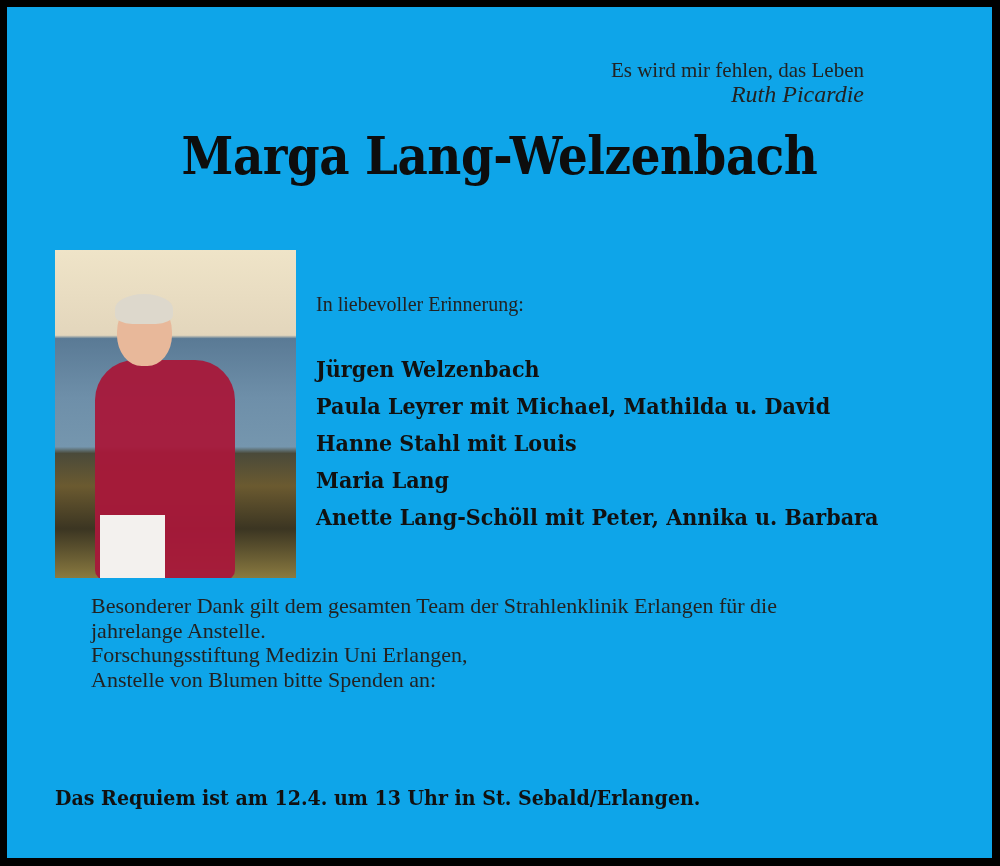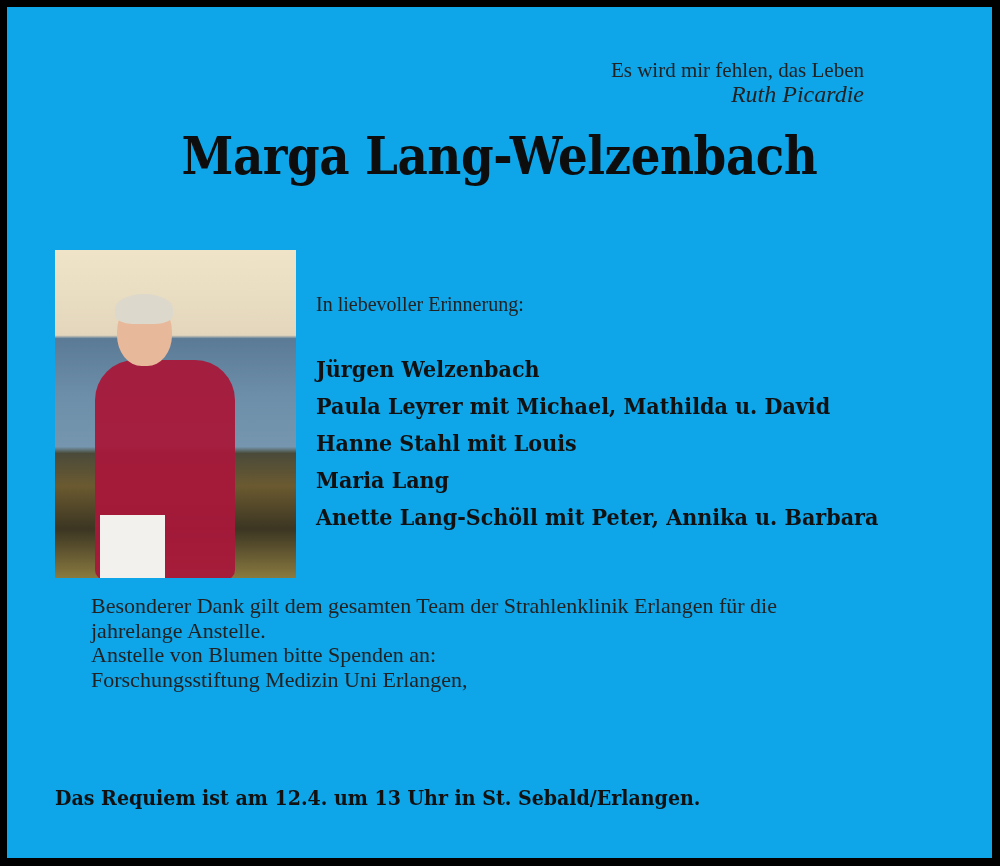--- a/index.html
+++ b/index.html
@@ -95,18 +95,18 @@
     <div>Jürgen Welzenbach</div>
     <div>Paula Leyrer mit Michael, Mathilda u. David</div>
     <div>Hanne Stahl mit Louis</div>
     <div>Maria Lang</div>
     <div>Anette Lang-Schöll mit Peter, Annika u. Barbara</div>
   </div>
 
   <div class="thanks">
     <div>Besonderer Dank gilt dem gesamten Team der Strahlenklinik Erlangen für die</div>
     <div>jahrelange Anstelle.</div>
+    <div>Forschungsstiftung Medizin Uni Erlangen,</div>
     <div>Anstelle von Blumen bitte Spenden an:</div>
-    <div>Forschungsstiftung Medizin Uni Erlangen,</div>
   </div>
 
   <div class="requiem">Das Requiem ist am 12.4. um 13 Uhr in St. Sebald/Erlangen.</div>
 </div>
 
 </body></html>

